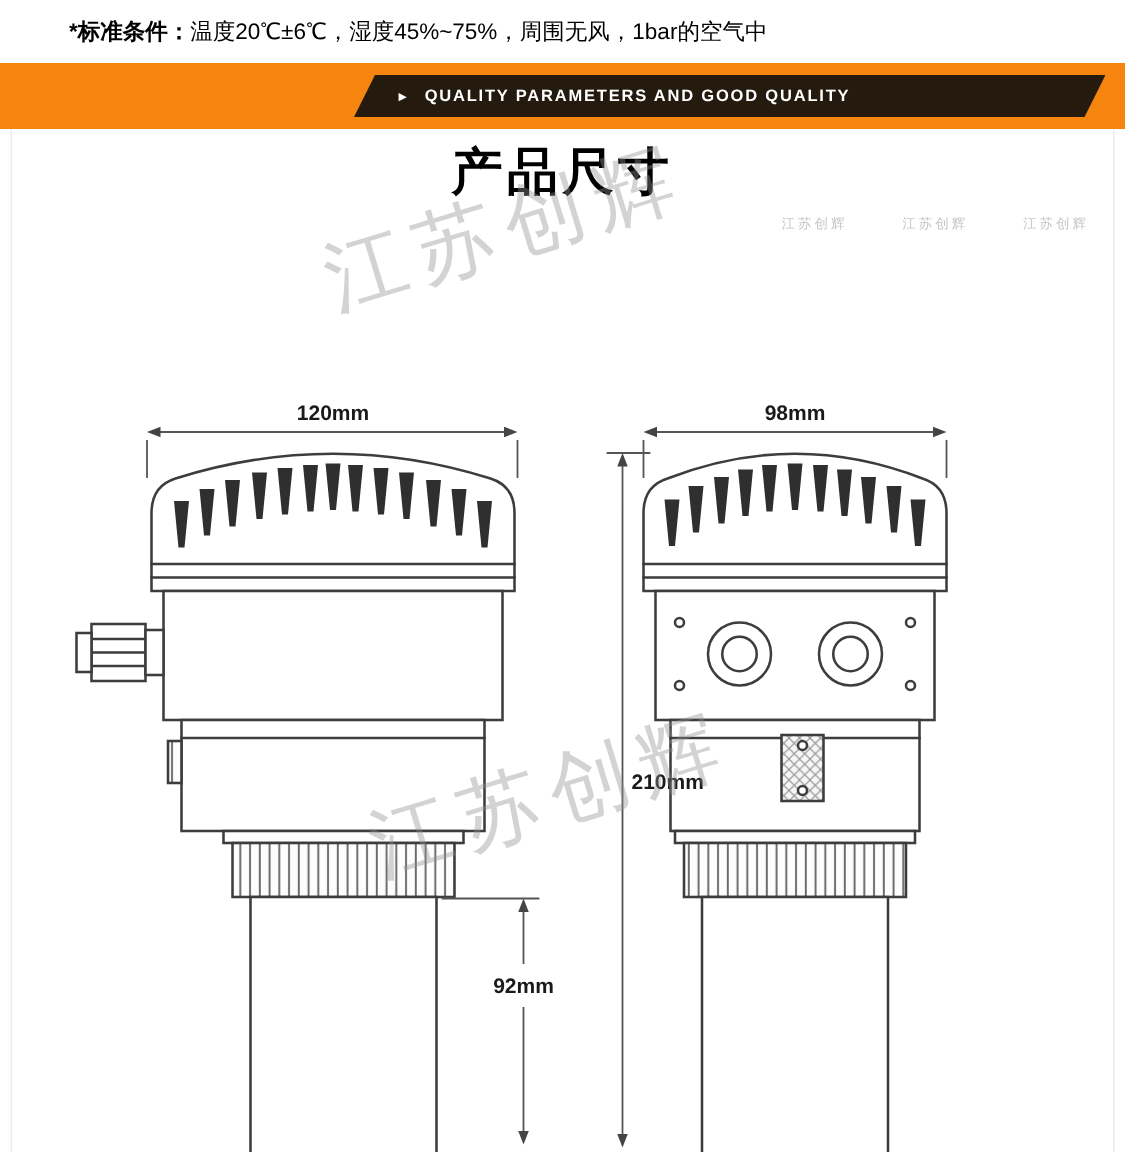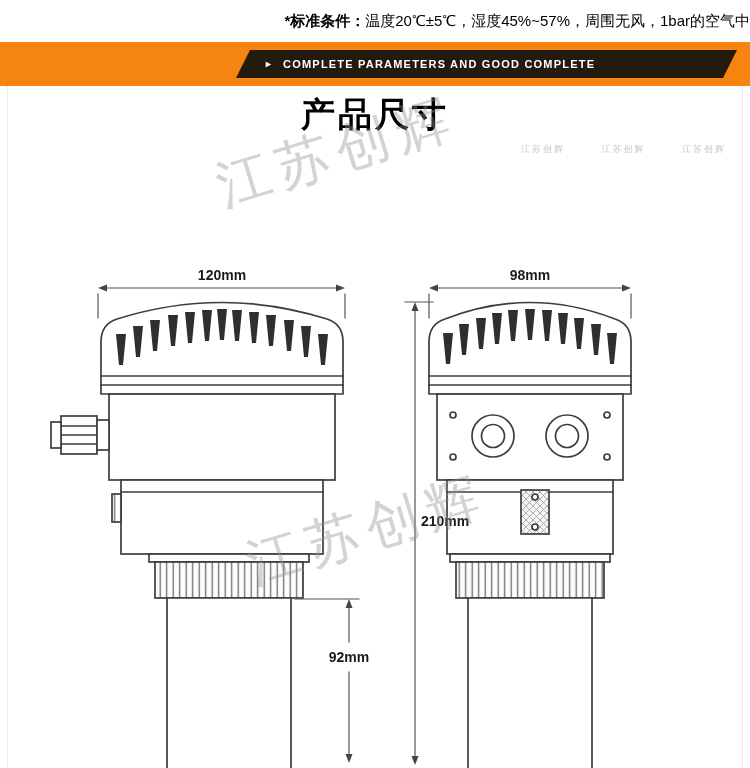--- a/index.html
+++ b/index.html
@@ -7,23 +7,22 @@
   body {
     width: 750px; height: 768px;
     font-family: "Liberation Sans", sans-serif;
     background: #ffffff; overflow: hidden;
   }
   .page { position: relative; width: 750px; height: 768px; background: #fff; }
 
   
   .note-bar {
     height: 42px; display: flex; align-items: center;
-    padding-left: 14px; font-size: 15px; color: #000; background: #fff;
+    padding-left: 46px; font-size: 15px; color: #000; background: #fff;
     white-space: nowrap;
-    justify-content: flex-end;
   }
   .note-label { font-weight: 700; }
 
   
   .band {
     position: relative; height: 44px; background: #f5850e;
   }
   .ribbon {
     position: absolute; top: 8px; left: 236px; right: 13px; height: 28px;
     background: #241b0e;
@@ -70,27 +69,27 @@
     font-size: 14px; font-weight: 600; fill: #1a1a1a; stroke: none;
   }
 </style>
 </head>
 <body>
 
 <div class="page">
 
   <div class="note-bar">
     <span class="note-label">*标准条件：</span>
-      <span class="note-text">温度20℃±5℃，湿度45%~57%，周围无风，1bar的空气中</span>
+      <span class="note-text">温度20℃±6℃，湿度45%~75%，周围无风，1bar的空气中</span>
   </div>
 
   <div class="band">
     <div class="ribbon">
       <span class="ribbon-arrow">►</span>
-      <span>COMPLETE PARAMETERS AND GOOD COMPLETE</span>
+      <span>QUALITY PARAMETERS AND GOOD QUALITY</span>
     </div>
   </div>
 
   <div class="content">
 
     <h1 class="title">产品尺寸</h1>
 
     <div class="wm-small">
       <span>江苏创辉</span>
       <span>江苏创辉</span>

